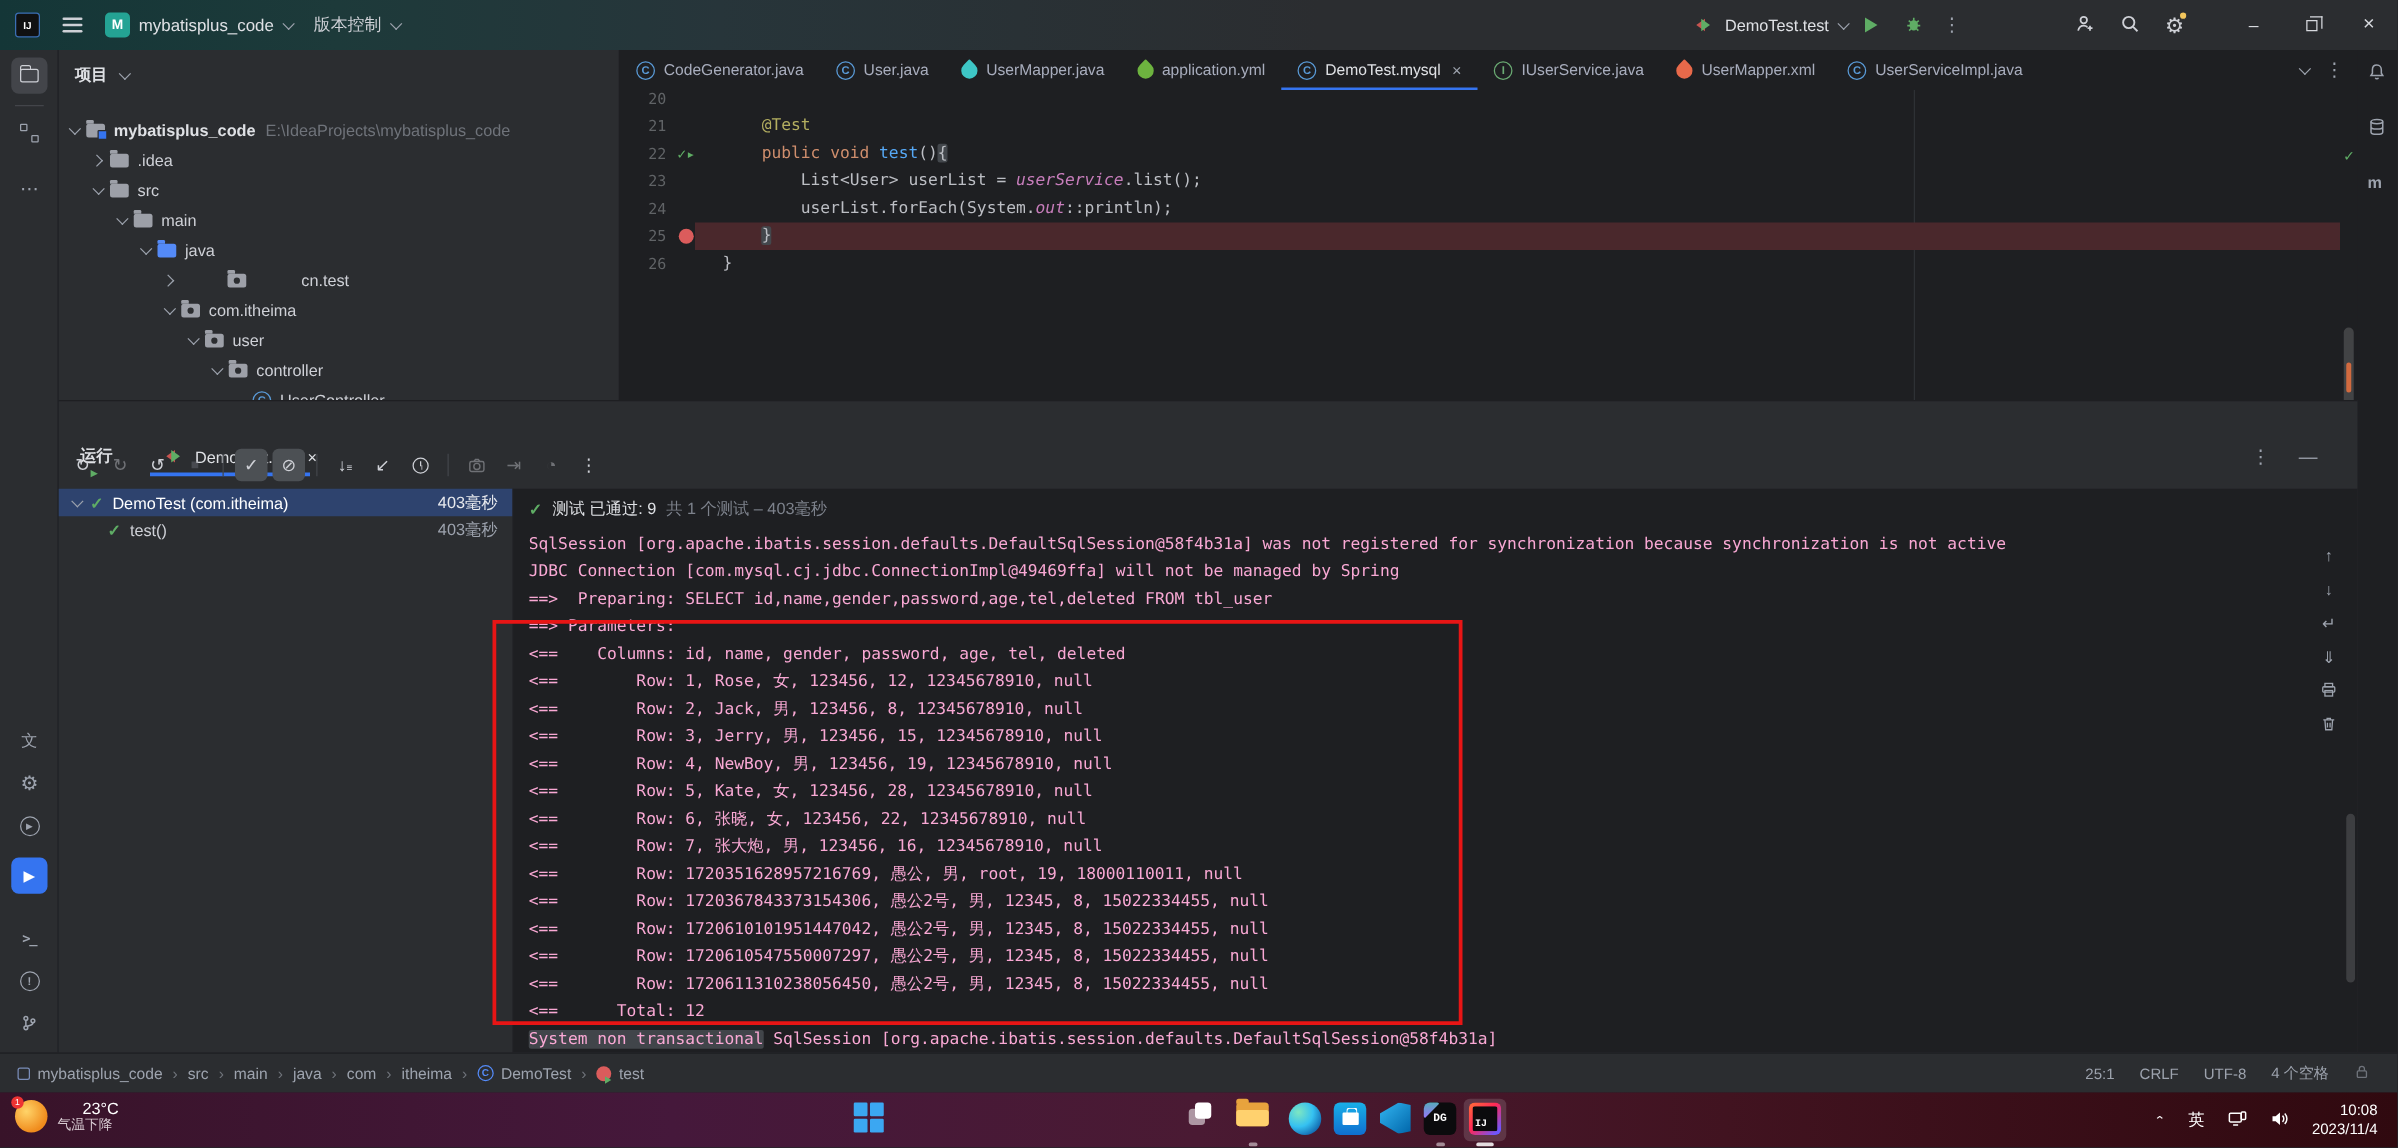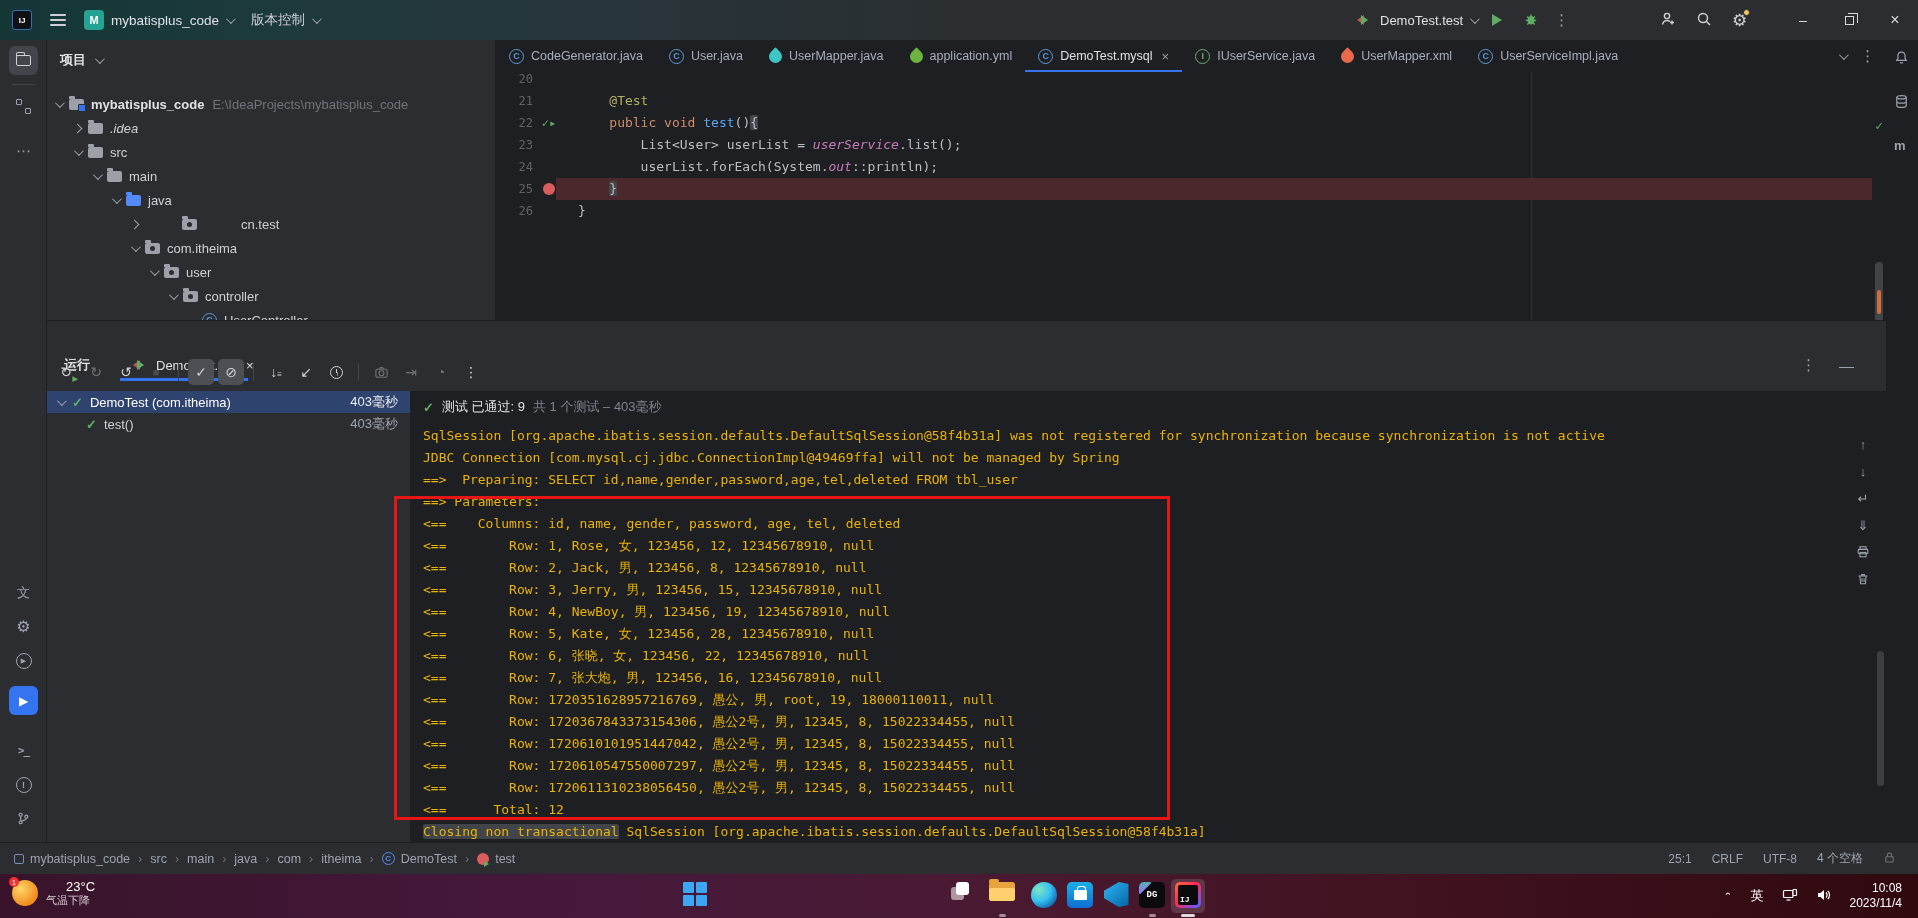--- a/index.html
+++ b/index.html
@@ -119,21 +119,21 @@
   .rpt-row .chk { color:#5fad65; font-weight:bold; margin-right:7px;}
   .rpt-time { margin-left:auto; color:#9da3ae;}
   .rpt-row.sel .rpt-time { color:#e8eaee;}
   #rp-divider { position:absolute; left:363px; top:70px; bottom:0; width:1px; background:#1e1f22;}
   #console { position:absolute; left:364px; top:70px; right:0; bottom:0; background:#1e1f22; overflow:hidden;}
   #con-summary { position:absolute; left:12px; top:7px; display:flex; align-items:center; gap:8px; font-size:13px;}
   #con-summary .chk { color:#5fad65; font-weight:bold;}
   #con-sum-strong { color:#dfe1e5;}
   #con-sum-muted { color:#7d828c;}
   #console-lines { position:absolute; left:12px; top:34px; right:48px;}
-  .con-line { height:22px; line-height:22px; white-space:pre; font-family:"DejaVu Sans Mono",monospace; font-size:13px; color:#eab308;}
+  .con-line { height:22px; line-height:22px; white-space:pre; font-family:"DejaVu Sans Mono",monospace; font-size:13px; color:#f9a8d4;}
   .con-line .hl { background:#41454a; border-radius:2px;}
   #con-side { position:absolute; right:16px; top:44px; display:flex; flex-direction:column; align-items:center; gap:9px; color:#9da3ae;}
   .con-side-ic { height:18px; display:flex; align-items:center; justify-content:center; font-size:13px;}
   #con-thumb { position:absolute; right:2px; top:260px; width:7px; height:135px; background:rgba(255,255,255,.14); border-radius:4px;}
 
   
   #red-rect { position:absolute; left:394px; top:496px; width:776px; height:324px; border:3px solid #e81515; z-index:40; pointer-events:none;}
 
   
   #statusbar { position:absolute; left:0; top:842px; width:1918px; height:32px; background:#2b2d30; border-top:1px solid #1e1f22;
@@ -291,21 +291,21 @@
     <span>项目</span>
     <span class="chv"></span>
   </div>
   <div id="pp-tree">
       <div class="tree-row" style="padding-left: 8px;">
         <span class="chv"></span>
         <span class="fold proj"></span>
         <span class="tr-bold">mybatisplus_code</span>
         <span class="tr-path"> E:\IdeaProjects\mybatisplus_code</span>
       </div>
-      <div class="tree-row" style="padding-left: 27px; font-style: italic;">
+      <div class="tree-row" style="padding-left: 27px;">
         <span class="chv right"></span>
         <span class="fold"></span>
         <span class="">.idea</span>
       </div>
       <div class="tree-row" style="padding-left: 27px;">
         <span class="chv"></span>
         <span class="fold"></span>
         <span class="">src</span>
       </div>
       <div class="tree-row" style="padding-left: 46px;">
@@ -539,21 +539,21 @@
         <div class="con-line">&lt;==        Row: 4, NewBoy, 男, 123456, 19, 12345678910, null</div>
         <div class="con-line">&lt;==        Row: 5, Kate, 女, 123456, 28, 12345678910, null</div>
         <div class="con-line">&lt;==        Row: 6, 张晓, 女, 123456, 22, 12345678910, null</div>
         <div class="con-line">&lt;==        Row: 7, 张大炮, 男, 123456, 16, 12345678910, null</div>
         <div class="con-line">&lt;==        Row: 1720351628957216769, 愚公, 男, root, 19, 18000110011, null</div>
         <div class="con-line">&lt;==        Row: 1720367843373154306, 愚公2号, 男, 12345, 8, 15022334455, null</div>
         <div class="con-line">&lt;==        Row: 1720610101951447042, 愚公2号, 男, 12345, 8, 15022334455, null</div>
         <div class="con-line">&lt;==        Row: 1720610547550007297, 愚公2号, 男, 12345, 8, 15022334455, null</div>
         <div class="con-line">&lt;==        Row: 1720611310238056450, 愚公2号, 男, 12345, 8, 15022334455, null</div>
         <div class="con-line">&lt;==      Total: 12</div>
-        <div class="con-line"><span class="hl">Closing non transactional</span><span> SqlSession [org.apache.ibatis.session.defaults.DefaultSqlSession@58f4b31a]</span></div>
+        <div class="con-line"><span class="hl">System non transactional</span><span> SqlSession [org.apache.ibatis.session.defaults.DefaultSqlSession@58f4b31a]</span></div>
       </div>
     <div id="con-side">
         <div class="con-side-ic">↑</div>
         <div class="con-side-ic">↓</div>
         <div class="con-side-ic">↵</div>
         <div class="con-side-ic">⇓</div>
         <div class="con-side-ic">
           <svg viewBox="0 0 16 16" width="14" height="14" fill="none" stroke="currentColor" stroke-width="1.2">
             <rect x="4.5" y="2" width="7" height="3"></rect>
             <rect x="2.5" y="5" width="11" height="5" rx="1"></rect>

